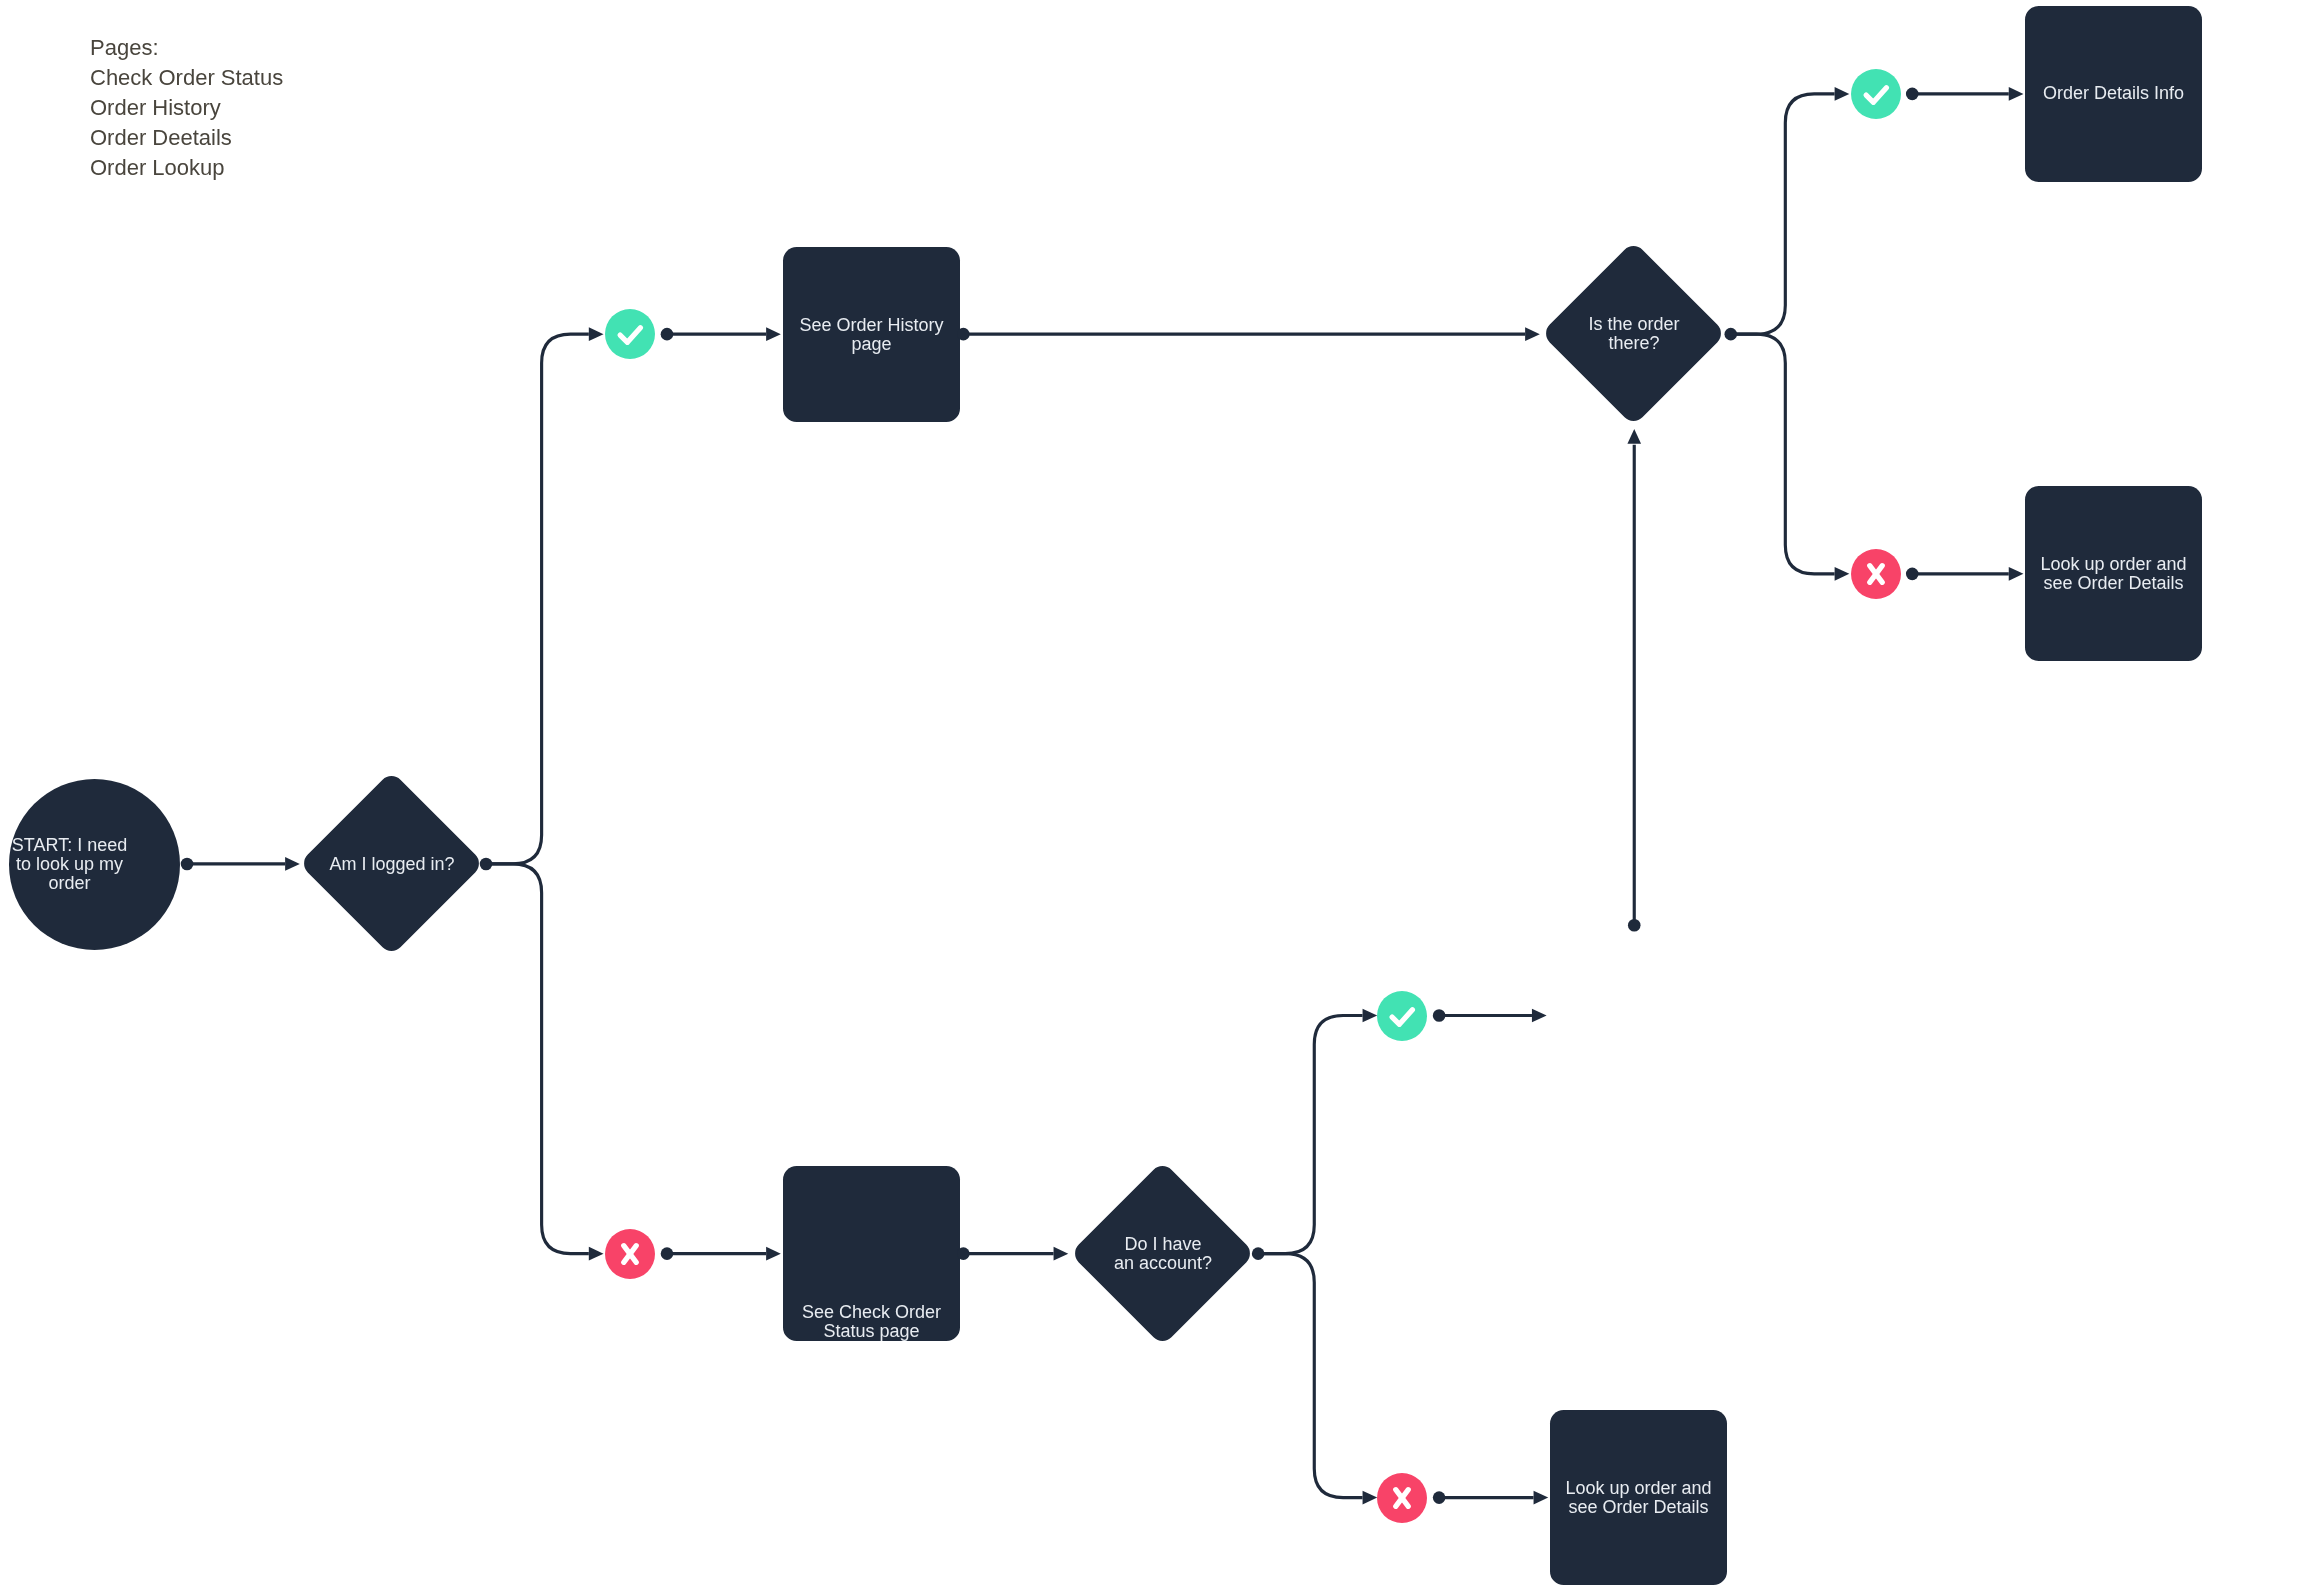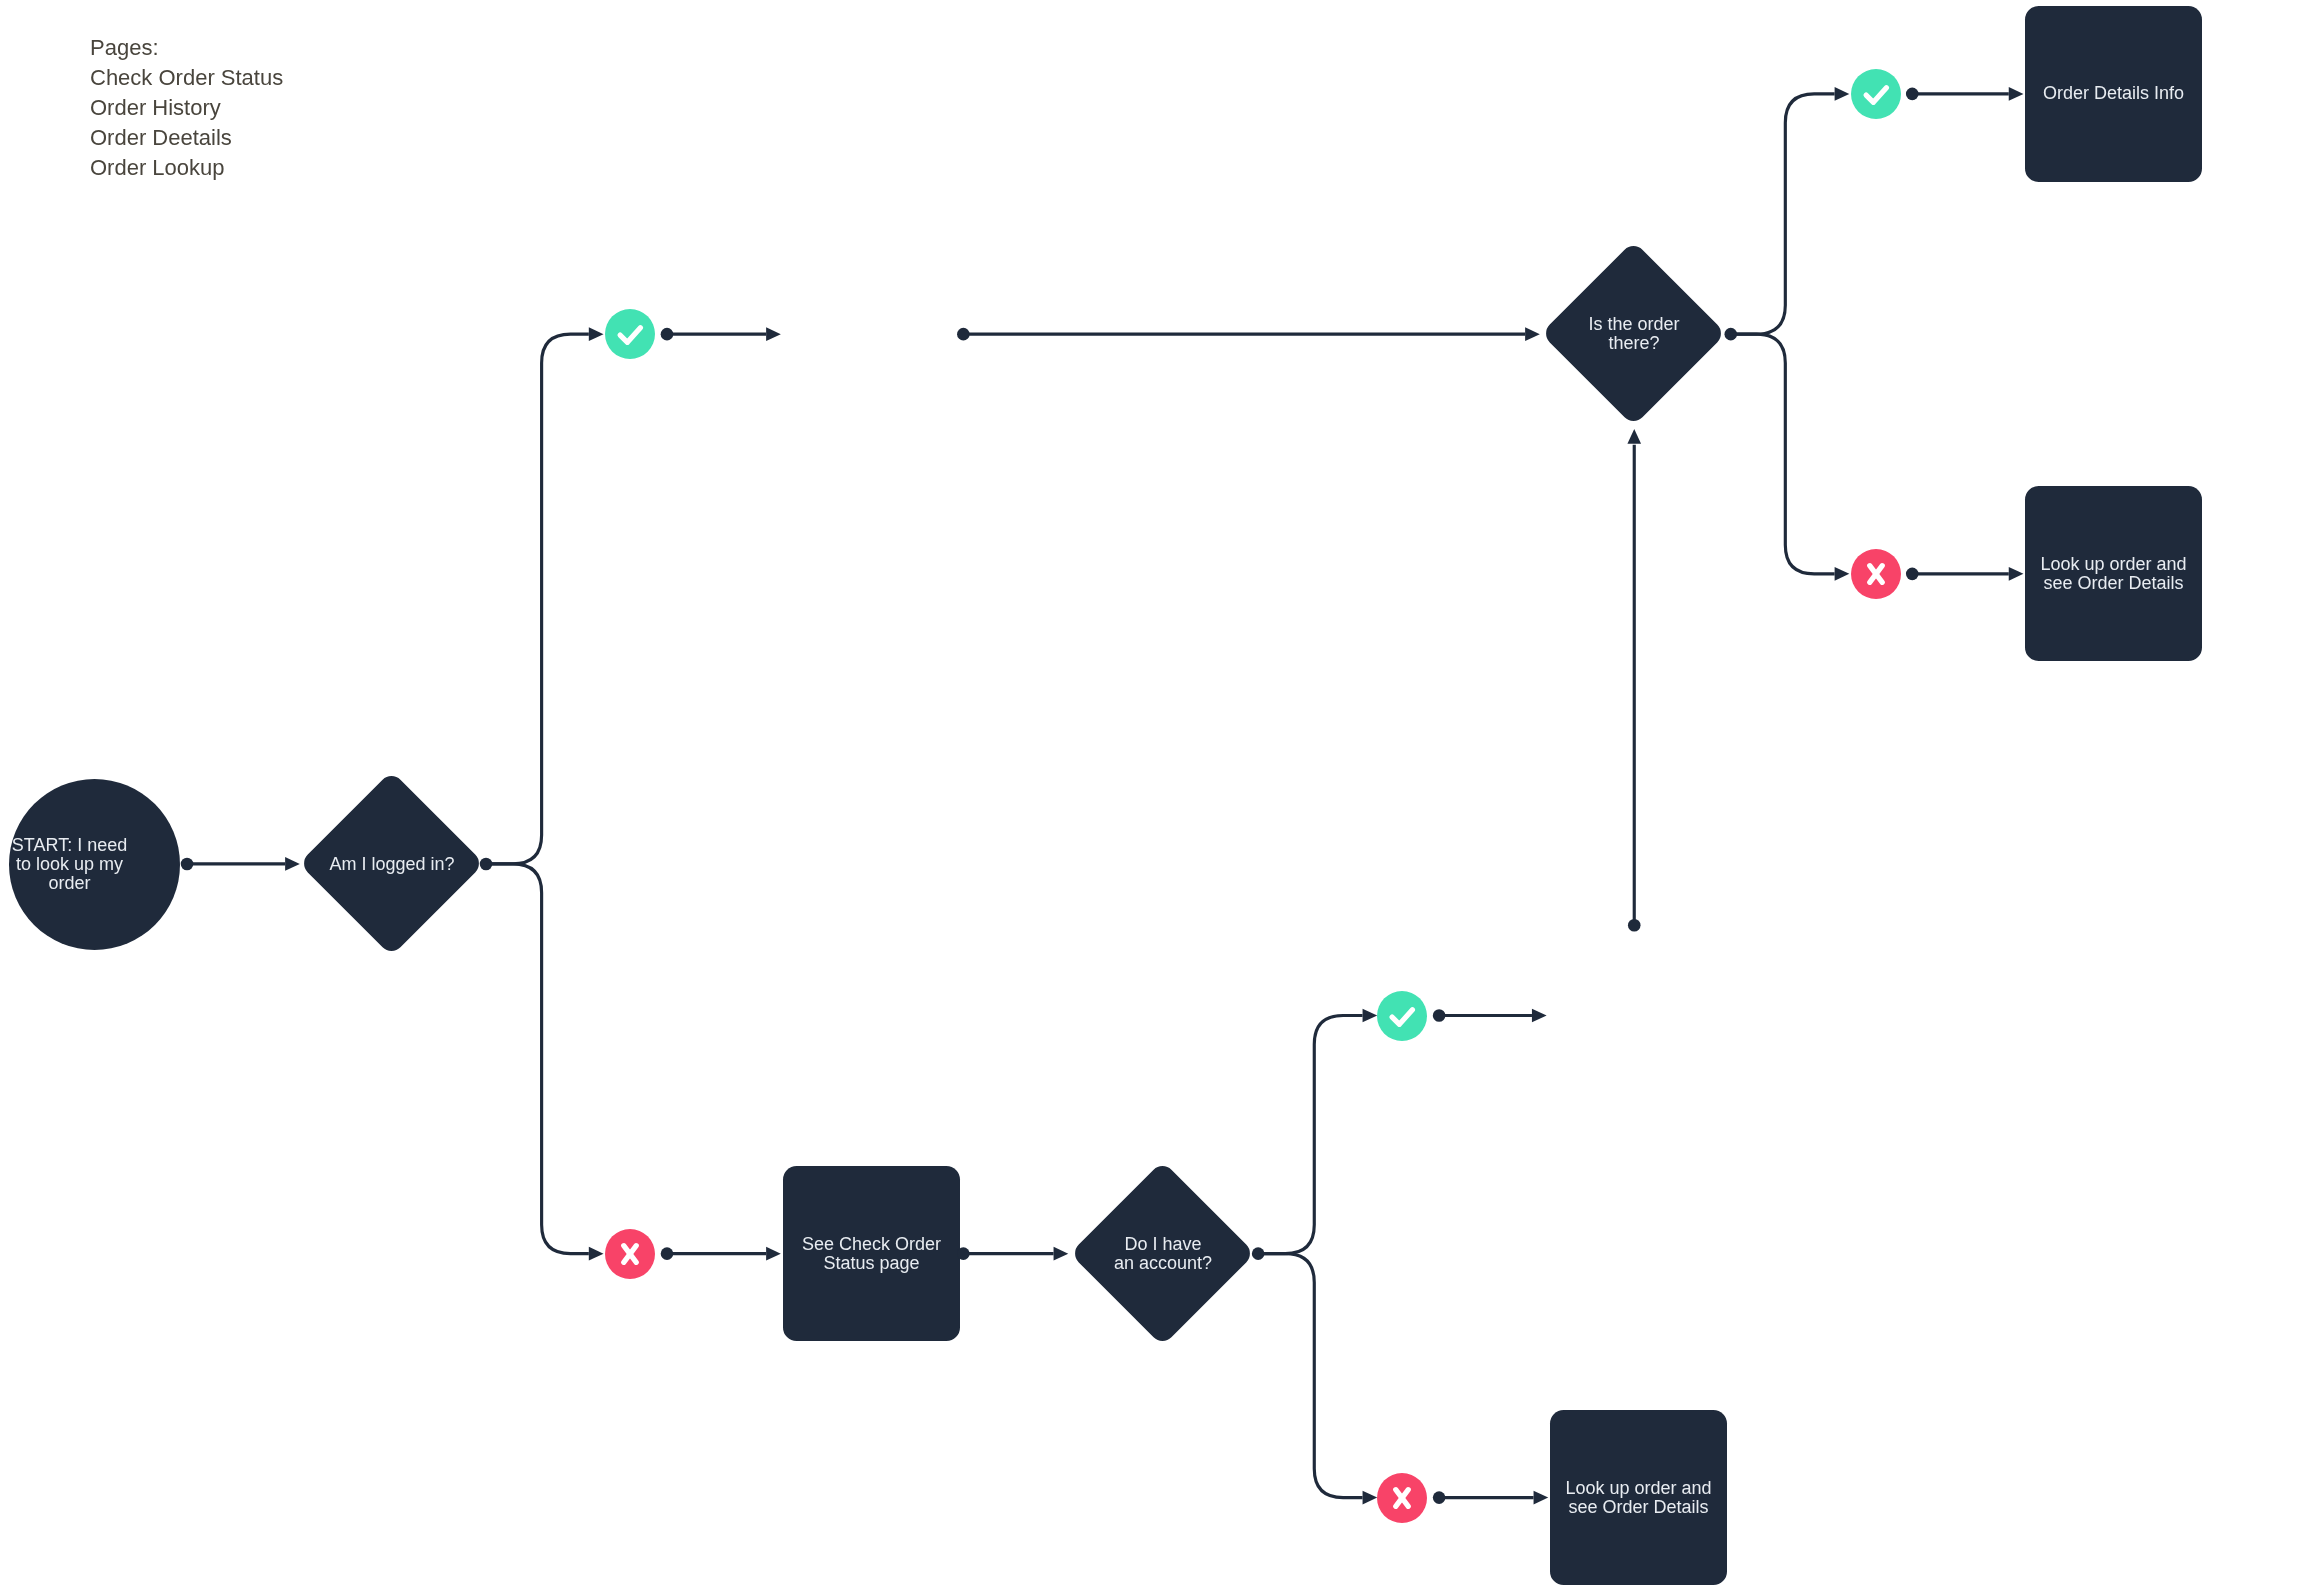--- a/index.html
+++ b/index.html
@@ -46,35 +46,38 @@
 
   <div class="node-ellipse" style="left:9px;top:779px;width:171px;height:171px;">
     <div class="label" style="width:121px;">START: I need to look up my order</div>
   </div>
 
   <div class="node-diamond" style="left:299px;top:771px;">
     <div class="diamond-shape"></div>
     <div class="label" style="width:142px;">Am I logged in?</div>
   </div>
 
+  <div class="node-box" style="left:783px;top:247px;width:177px;height:175px;">
+    <div class="label">See Order History page</div>
+  </div>
 
   <div class="node-diamond" style="left:1541px;top:241px;">
     <div class="diamond-shape"></div>
     <div class="label" style="width:94px;">Is the order there?</div>
   </div>
 
   <div class="node-box" style="left:2025px;top:5.8px;width:177px;height:176px;">
     <div class="label">Order Details Info</div>
   </div>
 
   <div class="node-box" style="left:2025px;top:486px;width:177px;height:175px;">
     <div class="label">Look up order and see Order Details</div>
   </div>
 
-  <div class="node-box" style="left:783px;top:1166px;width:177px;height:175px;">
+  <div class="node-box" style="left:783px;top:1166px;width:177px;height:175px;align-items:flex-end;">
     <div class="label">See Check Order Status page</div>
   </div>
 
   <div class="node-diamond" style="left:1070px;top:1161px;">
     <div class="diamond-shape"></div>
     <div class="label" style="width:100px;">Do I have an account?</div>
   </div>
 
 
   <div class="node-box" style="left:1550px;top:1410px;width:177px;height:175px;">

